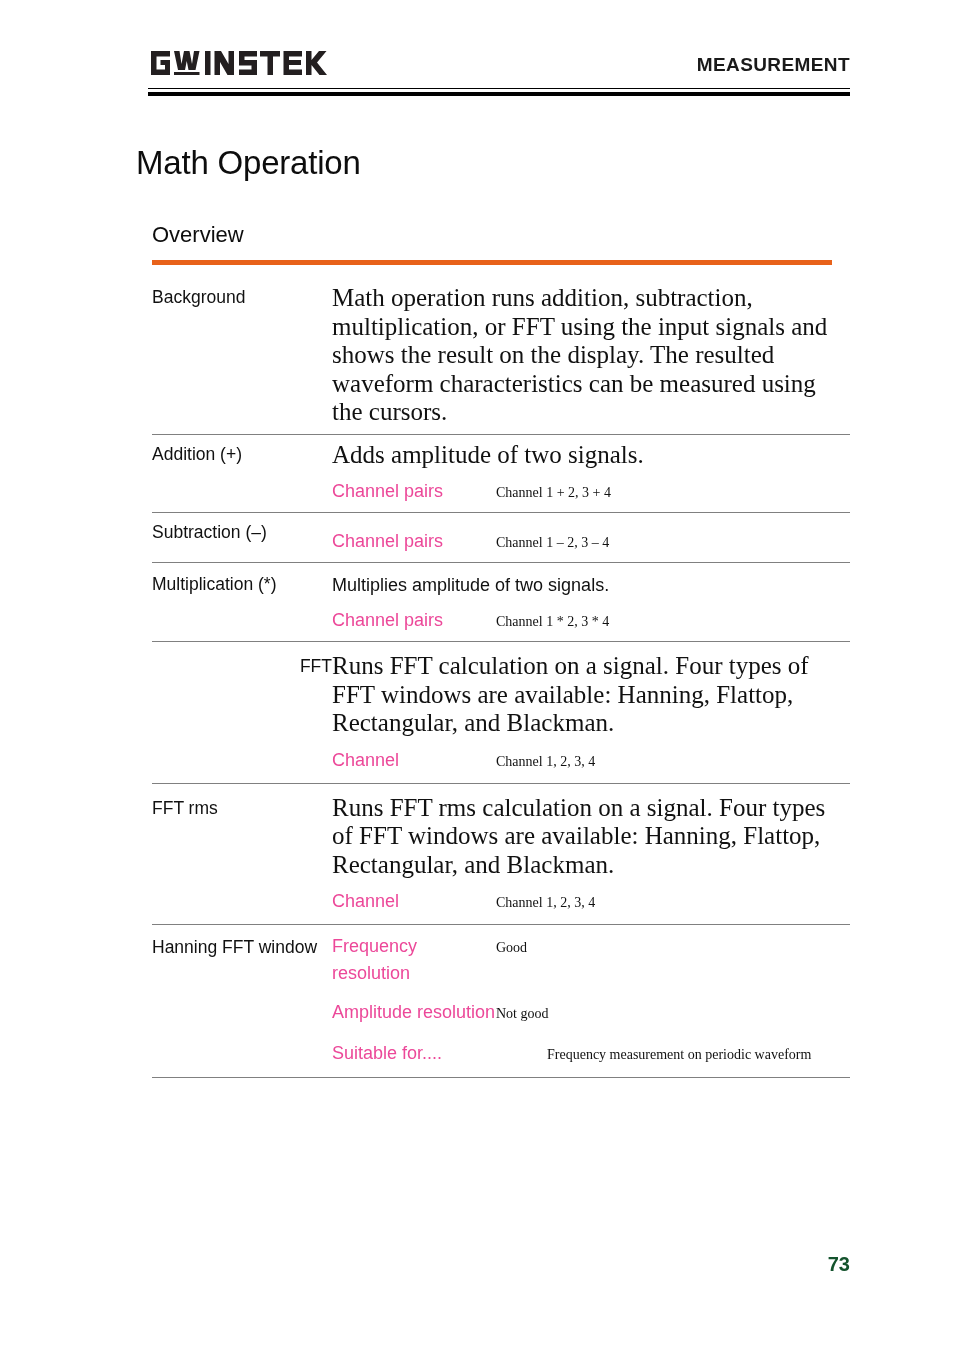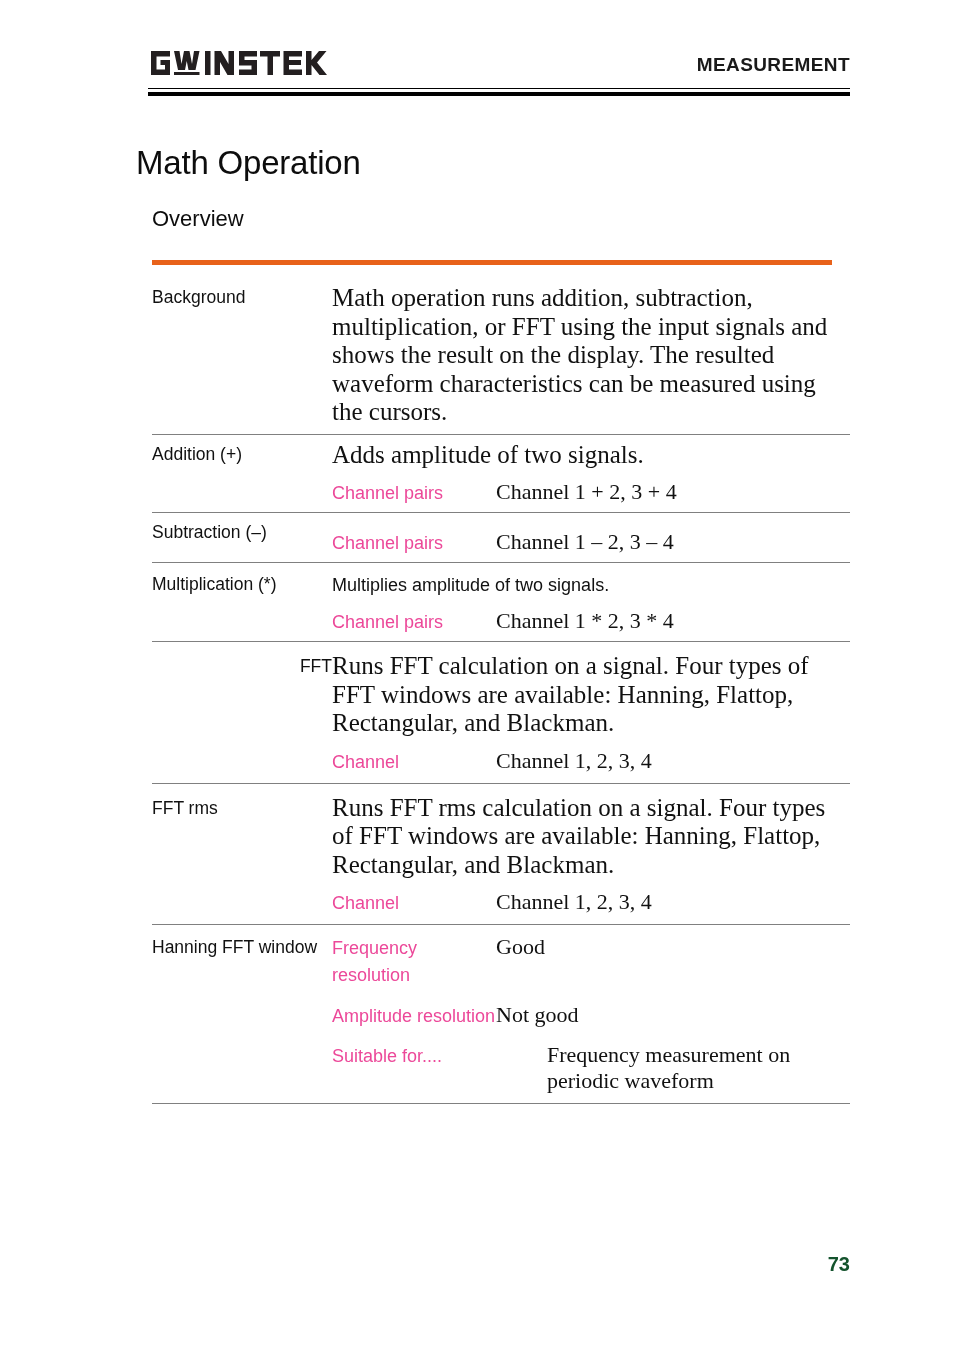--- a/index.html
+++ b/index.html
@@ -75,21 +75,21 @@
     font-size: 33px;
     font-weight: normal;
     letter-spacing: -0.2px;
     color: #0d0d0d;
     margin-top: 13px;
   }
 
   .section-heading {
     position: absolute;
     left: 152px;
-    top: 206px;
+    top: 222px;
     font-family: "Liberation Sans", sans-serif;
     font-size: 22px;
     font-weight: normal;
     color: #0d0d0d;
   }
 
   .section-rule {
     position: absolute;
     left: 152px;
     top: 260px;
@@ -151,21 +151,21 @@
     font-size: 18px;
     line-height: 27px;
     color: #ec4899;
     flex: 0 0 auto;
   }
   .subrow-key.w-narrow { width: 164px; }
   .subrow-key.w-wide   { width: 215px; }
 
   .subrow-val {
     font-family: "Liberation Serif", serif;
-    font-size: 22px;
+    font-size: 14px;
     line-height: 28px;
     color: #111111;
   }
   .subrow-val.multiline { line-height: 26px; }
 
   
   .row.background .row-body { padding-top: 6px; padding-bottom: 7px; }
   .row.background .row-label { padding-top: 7px; }
 
   .row.addition .row-body { padding-top: 6px; padding-bottom: 5px; }

